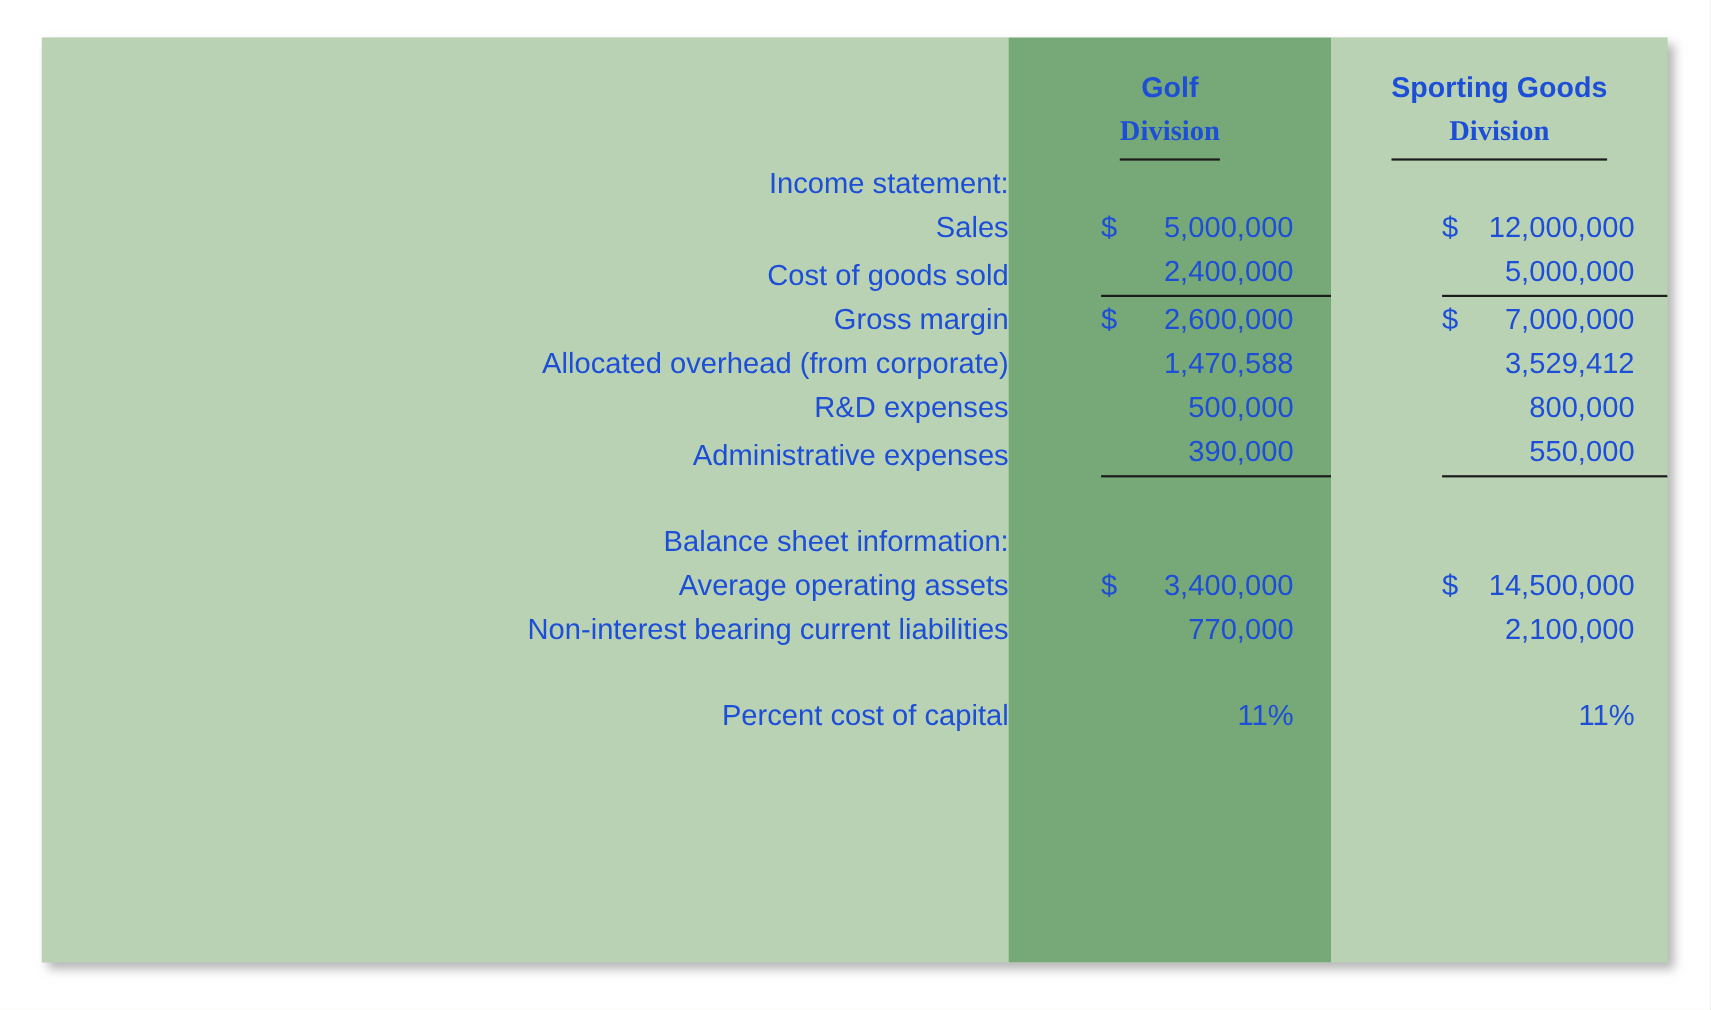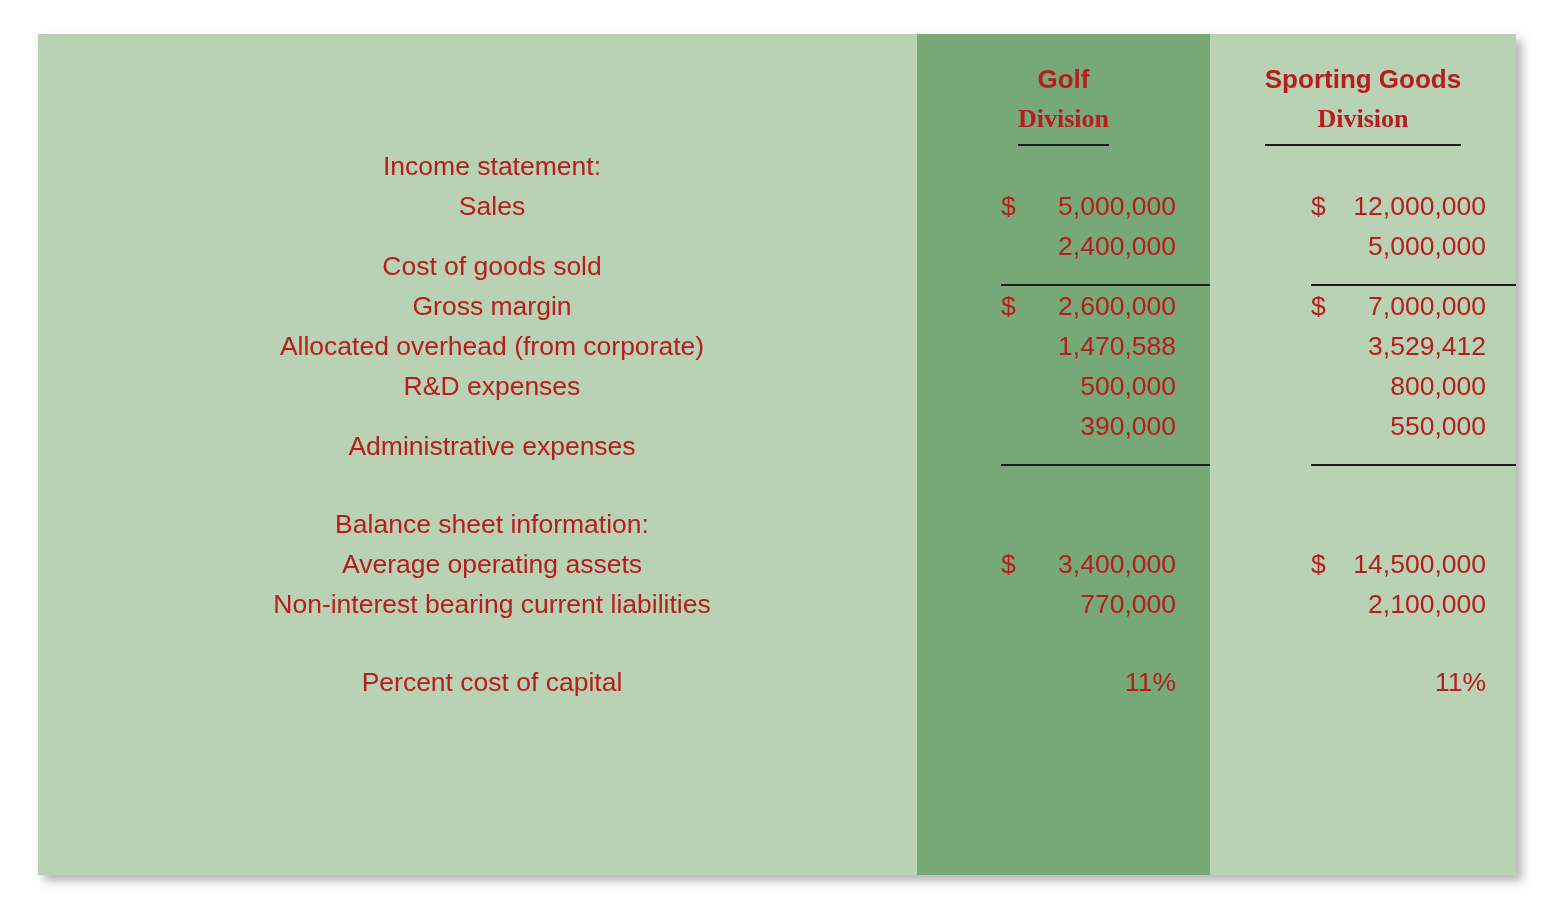--- a/index.html
+++ b/index.html
@@ -40,21 +40,21 @@
     border-collapse: collapse;
     table-layout: fixed;
   }
   table.fin col.c-label { width: 879px; }
   table.fin col.c-golf  { width: 293px; }
   table.fin col.c-sport { width: 306px; }
 
   th, td {
     padding: 0;
     vertical-align: bottom;
-    color: #b91c1c;
+    color: #1d4ed8;
     font-size: 26.5px;
     line-height: 40px;
   }
   .hdr-row th {
     font-weight: bold;
     text-align: center;
     font-size: 26px;
     line-height: 39px;
     padding-top: 26px;
     vertical-align: top;
@@ -64,21 +64,21 @@
     display: inline-block;
     padding-bottom: 4px;
   }
   .hdr-inner.ruled {
     border-bottom: 2.5px solid #1c1c1c;
     padding-bottom: 6px;
   }
   .hdr-line2 { display: block; font-family: Liberation Serif, serif; }
 
   td.label {
-    text-align: center;
+    text-align: right;
     padding-left: 29px;
     white-space: nowrap;
   }
   td.num {
     text-align: right;
     white-space: nowrap;
     font-variant-numeric: tabular-nums;
   }
   td.num .money {
     display: inline-block;
@@ -88,21 +88,21 @@
     position: relative;
   }
   td.num .money .sym {
     position: absolute;
     left: 0;
     top: 0;
   }
   td.num.sport .money { padding-right: 30px; }
 
   
-  .u-single .money { border-bottom: 2px solid #1c1c1c; padding-bottom: 18px; }
+  .u-single .money { border-bottom: 2px solid #1c1c1c; padding-bottom: 2px; }
   .u-double .money {
     border-bottom: 2px solid #1c1c1c;
     padding-bottom: 1px;
     box-shadow: 0 5px 0 -1px #1c1c1c;
   }
   .spacer td { height: 38px; line-height: 38px; font-size: 0; }
   .pct .money { padding-right: 34px; }
 </style>
 </head>
 <body>

